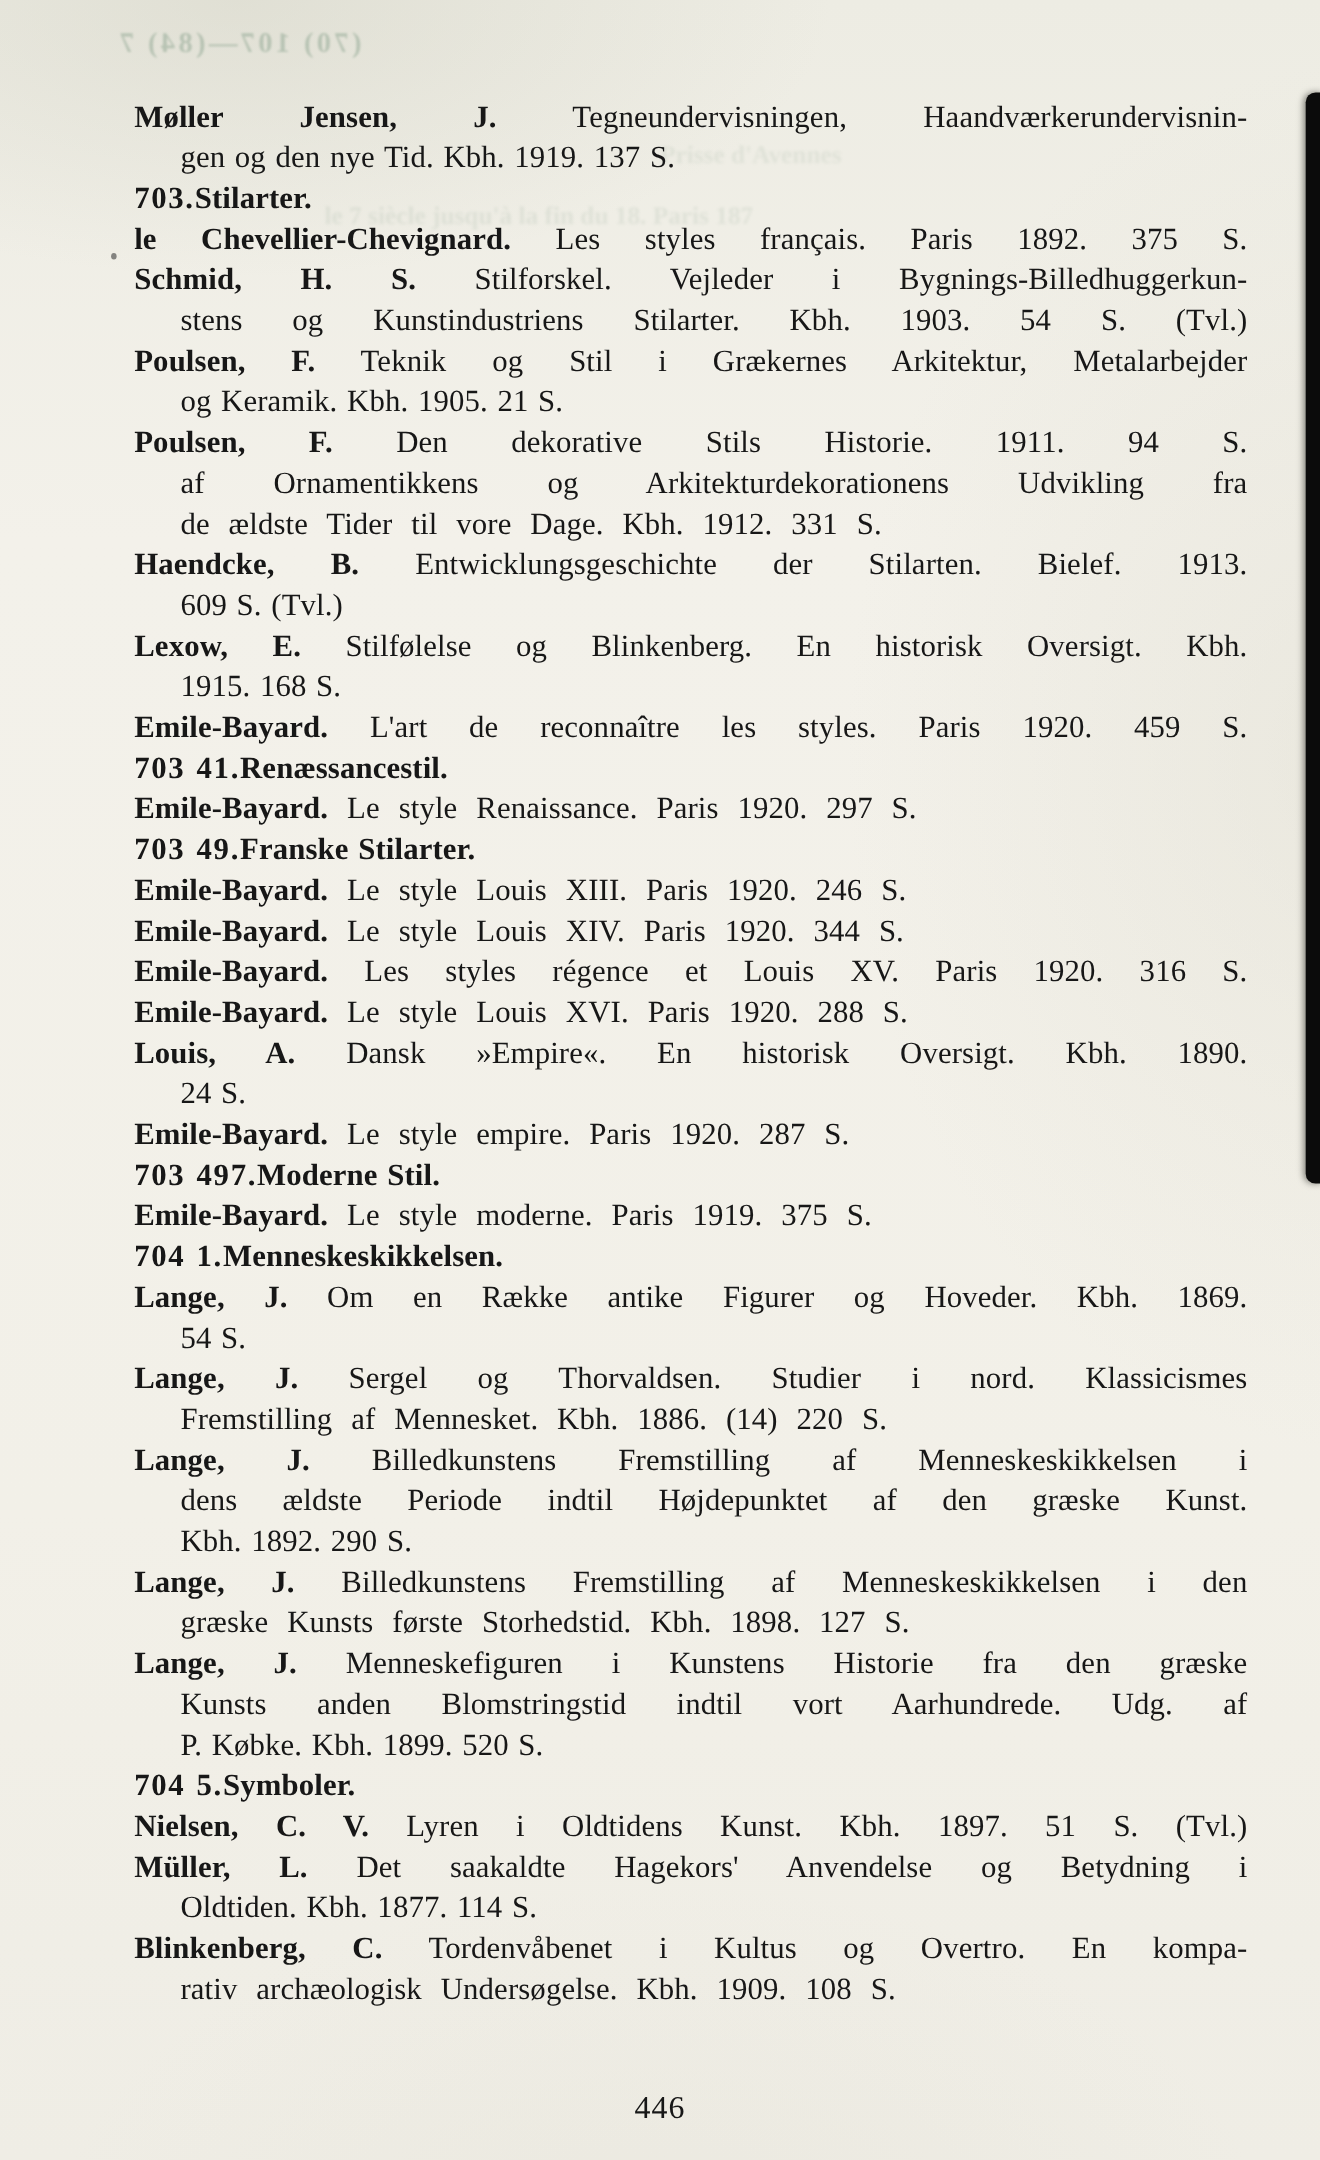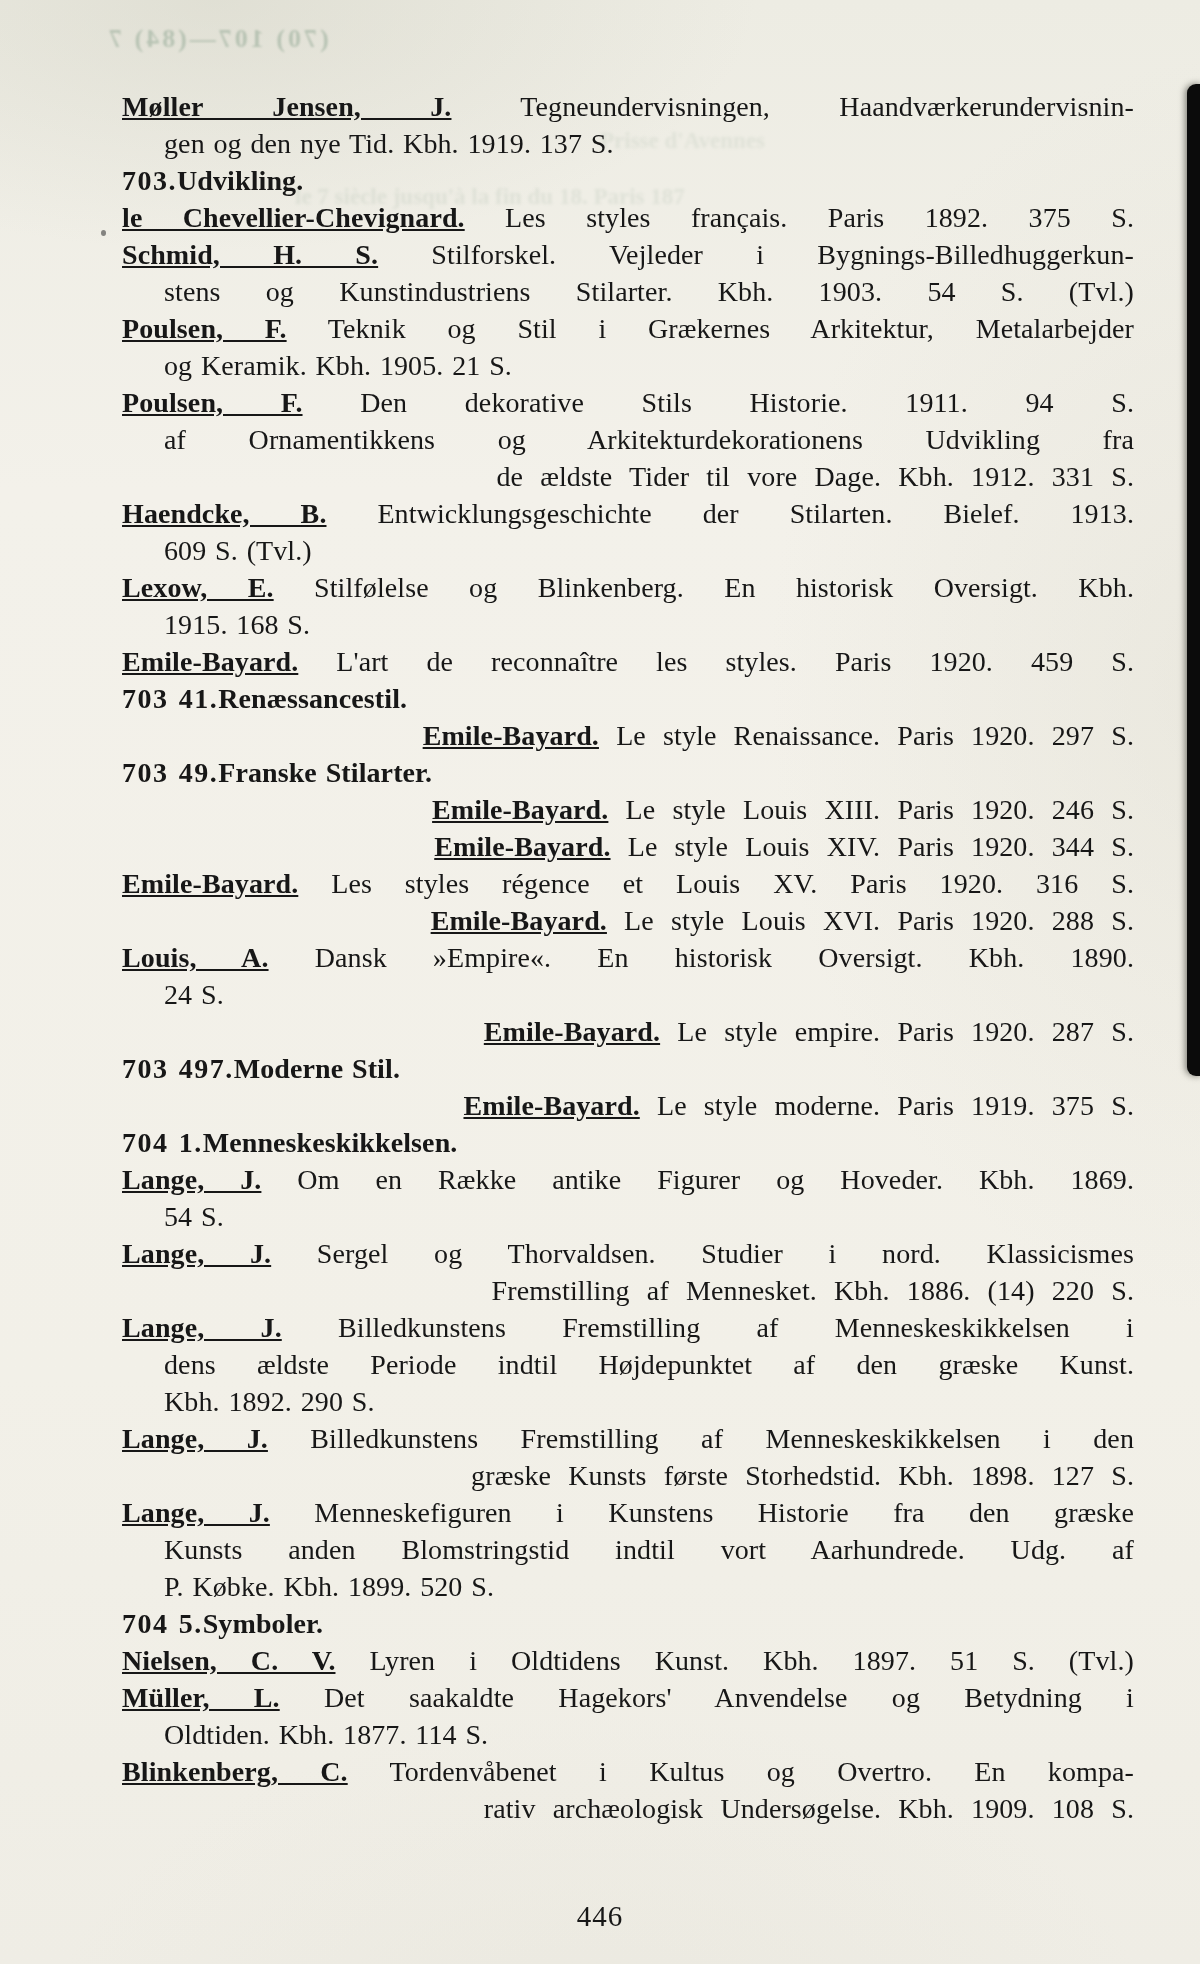--- a/index.html
+++ b/index.html
@@ -19,25 +19,25 @@
   .textblock{
     position:absolute;left:0;top:88px;width:100%;
     padding:0 66px 0 122px;box-sizing:border-box;
   }
   .line{
     height:37px;line-height:37px;font-size:28px;
     word-spacing:.06em;letter-spacing:.1px;
     overflow:hidden;
   }
   .line.fill{text-align:justify;text-align-last:justify;}
-  .line.wide{word-spacing:.36em;text-align:right;}
+  .line.wide{word-spacing:.36em;}
   .line.cont{padding-left:42px;}
   .sec{display:flex;justify-content:flex-start;font-weight:bold;}
   .sec .code{letter-spacing:1.5px;}
-  b.au{font-weight:bold;text-decoration:underline;}
+  b.au{font-weight:bold;}
   .pagenum{
     position:absolute;left:0;right:0;top:1900px;
     text-align:center;font-size:29px;letter-spacing:1px;
   }
   .edge{
     position:absolute;right:-3px;top:84px;width:16px;height:992px;
     background:#0b0b0b;border-radius:9px 0 0 9px;
     box-shadow:-2px 0 6px rgba(25,25,20,.5);
   }
   .bleed{position:absolute;font-weight:bold;white-space:nowrap;pointer-events:none;}
@@ -55,21 +55,21 @@
   <div class="bleed bleed2">Prisse d'Avennes</div>
   <div class="bleed bleed3">le 7 siècle jusqu'à la fin du 18. Paris 187</div>
 
   <div class="speck"></div>
 
   <div class="textblock" id="lines">
       <div class="line entry fill"><b class="au">Møller Jensen, J.</b><span> Tegneundervisningen, Haandværkerundervisnin-</span></div>
       <div class="line cont"><span>gen og den nye Tid. Kbh. 1919. 137 S.</span></div>
       <div class="line sec">
         <span class="code">703.</span>
-        <span class="title">Udvikling.</span>
+        <span class="title">Stilarter.</span>
       </div>
       <div class="line entry fill"><b class="au">le Chevellier-Chevignard.</b><span> Les styles français. Paris 1892. 375 S.</span></div>
       <div class="line entry fill"><b class="au">Schmid, H. S.</b><span> Stilforskel. Vejleder i Bygnings-Billedhuggerkun-</span></div>
       <div class="line cont fill"><span>stens og Kunstindustriens Stilarter. Kbh. 1903. 54 S. (Tvl.)</span></div>
       <div class="line entry fill"><b class="au">Poulsen, F.</b><span> Teknik og Stil i Grækernes Arkitektur, Metalarbejder</span></div>
       <div class="line cont"><span>og Keramik. Kbh. 1905. 21 S.</span></div>
       <div class="line entry fill"><b class="au">Poulsen, F.</b><span> Den dekorative Stils Historie. 1911. 94 S.</span></div>
       <div class="line cont fill"><span>af Ornamentikkens og Arkitekturdekorationens Udvikling fra</span></div>
       <div class="line cont wide"><span>de ældste Tider til vore Dage. Kbh. 1912. 331 S.</span></div>
       <div class="line entry fill"><b class="au">Haendcke, B.</b><span> Entwicklungsgeschichte der Stilarten. Bielef. 1913.</span></div>

